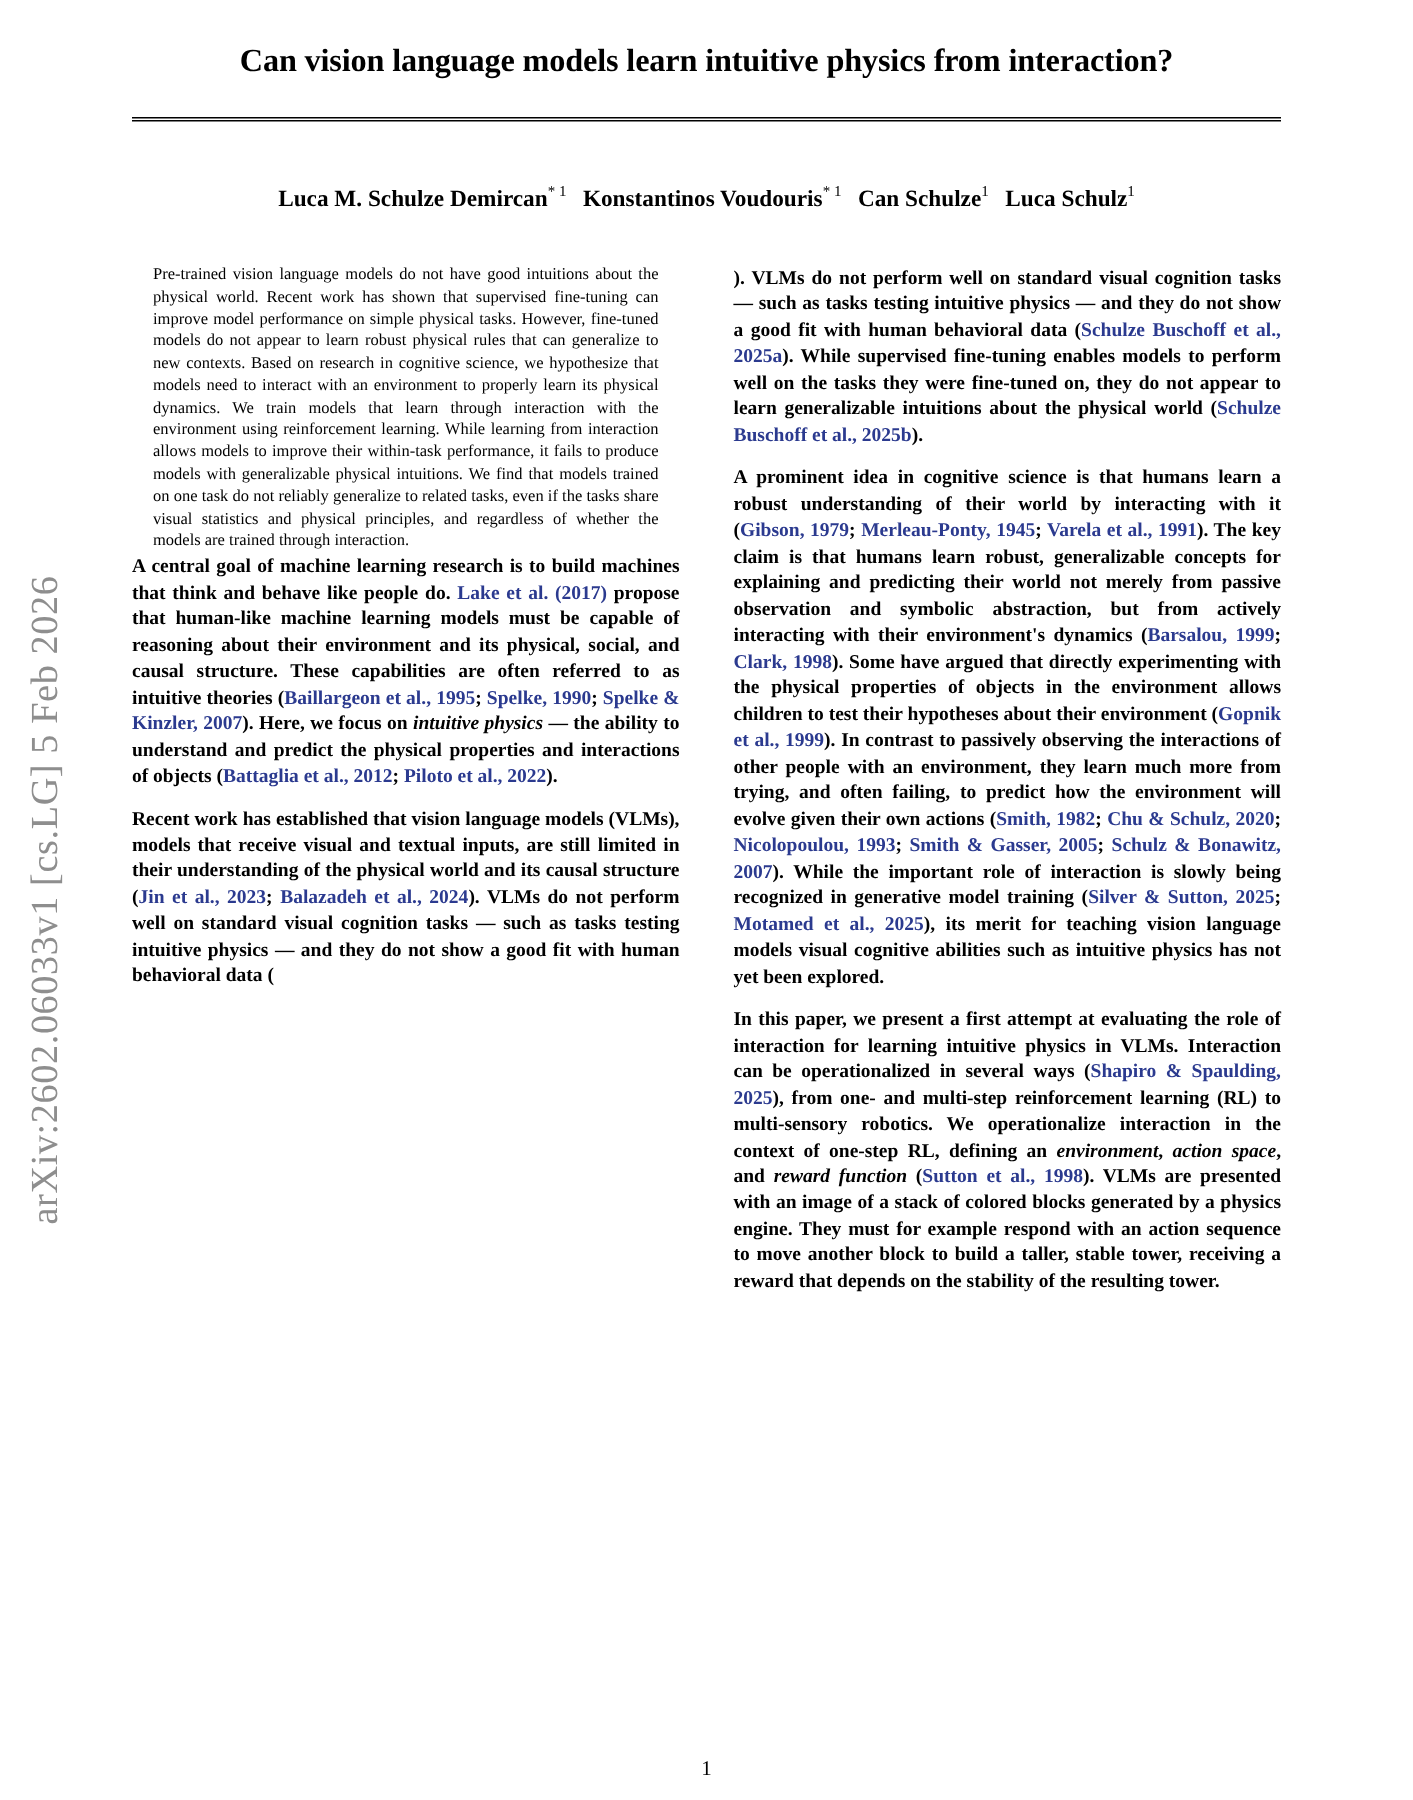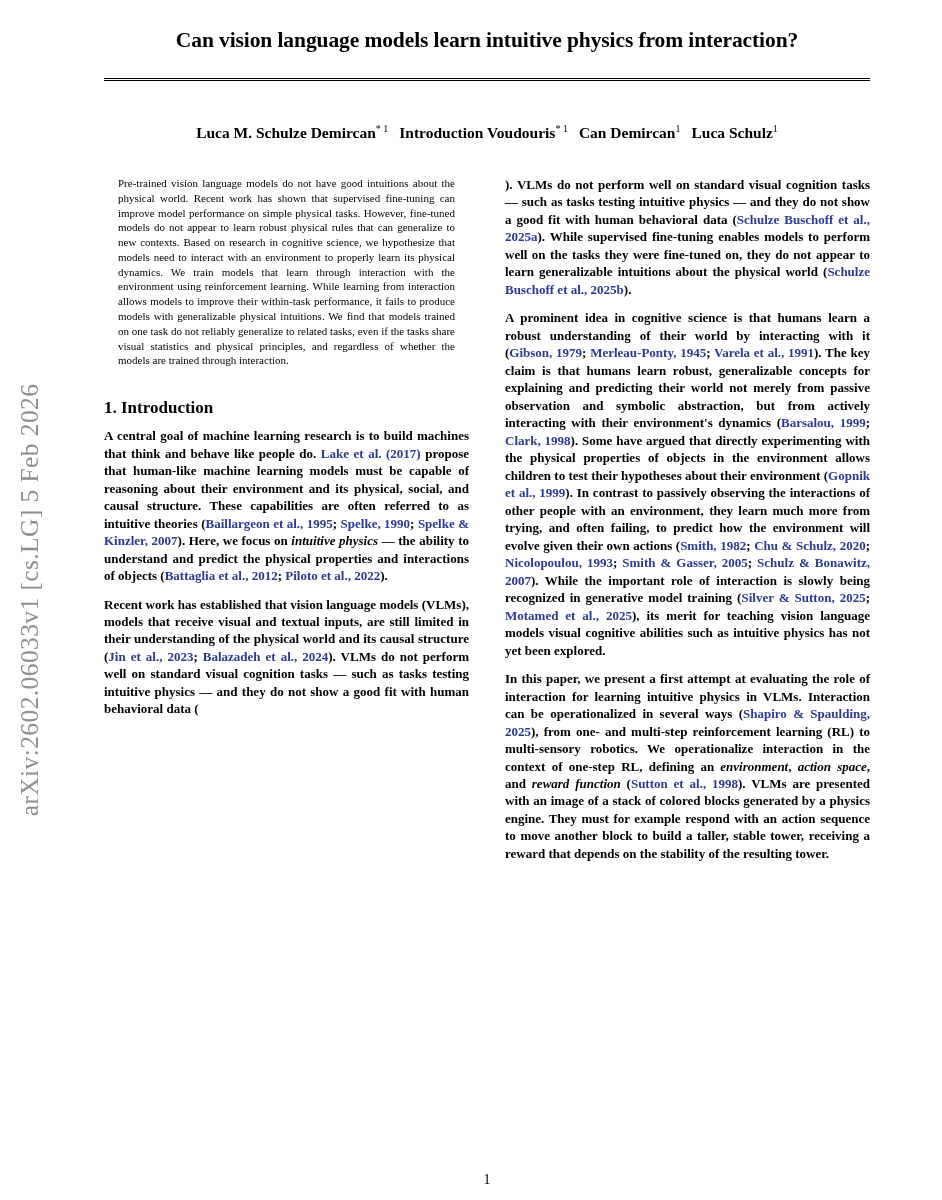--- a/index.html
+++ b/index.html
@@ -33,21 +33,21 @@
     white-space: nowrap;
     font-family: "Liberation Serif", "DejaVu Serif", serif;
     font-size: 25.5px;
     letter-spacing: 0.4px;
     color: #8e8e8e;
   }
 
   
   .page {
     position: absolute;
-    left: 104px;
+    left: 88px;
     top: 0;
     width: 766px;
     height: 1200px;
   }
 
   .title {
     text-align: center;
     font-size: 21.5px;
     font-weight: bold;
     line-height: 1.2;
@@ -148,30 +148,29 @@
   <div class="arxiv-stamp-text">arXiv:2602.06033v1  [cs.LG]  5 Feb 2026</div>
 </div>
 
 <div class="page">
 
   <h1 class="title">Can vision language models learn intuitive physics from interaction?</h1>
 
   <div class="rule-double"></div>
 
   <div class="authors">
-    <span><span>Luca M. Schulze Demircan</span><sup>* 1</sup></span><span class="author-sep"></span><span><span>Introduction Voudouris</span><sup>* 1</sup></span><span class="author-sep"></span><span><span>Can Demircan</span><sup>1</sup></span><span class="author-sep"></span><span><span>Luca Schulz</span><sup>1</sup></span>
+    <span><span>Luca M. Schulze Demircan</span><sup>* 1</sup></span><span class="author-sep"></span><span><span>Konstantinos Voudouris</span><sup>* 1</sup></span><span class="author-sep"></span><span><span>Can Schulze</span><sup>1</sup></span><span class="author-sep"></span><span><span>Luca Schulz</span><sup>1</sup></span>
   </div>
 
   <div class="columns">
 
     <div class="col col-left">
 
       <div class="abstract-body">Pre-trained vision language models do not have good intuitions about the physical world. Recent work has shown that supervised fine-tuning can improve model performance on simple physical tasks. However, fine-tuned models do not appear to learn robust physical rules that can generalize to new contexts. Based on research in cognitive science, we hypothesize that models need to interact with an environment to properly learn its physical dynamics. We train models that learn through interaction with the environment using reinforcement learning. While learning from interaction allows models to improve their within-task performance, it fails to produce models with generalizable physical intuitions. We find that models trained on one task do not reliably generalize to related tasks, even if the tasks share visual statistics and physical principles, and regardless of whether the models are trained through interaction.</div>
 
-      <div class="section-head">1. Introduction</div>
 
       <p class="body"><span>A central goal of machine learning research is to build machines that think and behave like people do. </span><span class="cite">Lake et al. (2017)</span><span> propose that human-like machine learning models must be capable of reasoning about their environment and its physical, social, and causal structure. These capabilities are often referred to as intuitive theories (</span><span class="cite">Baillargeon et al., 1995</span><span>; </span><span class="cite">Spelke, 1990</span><span>; </span><span class="cite">Spelke &amp; Kinzler, 2007</span><span>). Here, we focus on </span><span class="it">intuitive physics</span><span> — the ability to understand and predict the physical properties and interactions of objects (</span><span class="cite">Battaglia et al., 2012</span><span>; </span><span class="cite">Piloto et al., 2022</span><span>).</span></p>
 
       <p class="body"><span>Recent work has established that vision language models (VLMs), models that receive visual and textual inputs, are still limited in their understanding of the physical world and its causal structure (</span><span class="cite">Jin et al., 2023</span><span>; </span><span class="cite">Balazadeh et al., 2024</span><span>). VLMs do not perform well on standard visual cognition tasks — such as tasks testing intuitive physics — and they do not show a good fit with human behavioral data (</span></p>
 
     </div>
 
     <div class="col col-right">
 
       <p class="body"><span>). VLMs do not perform well on standard visual cognition tasks — such as tasks testing intuitive physics — and they do not show a good fit with human behavioral data (</span><span class="cite">Schulze Buschoff et al., 2025a</span><span>). While supervised fine-tuning enables models to perform well on the tasks they were fine-tuned on, they do not appear to learn generalizable intuitions about the physical world (</span><span class="cite">Schulze Buschoff et al., 2025b</span><span>).</span></p>

